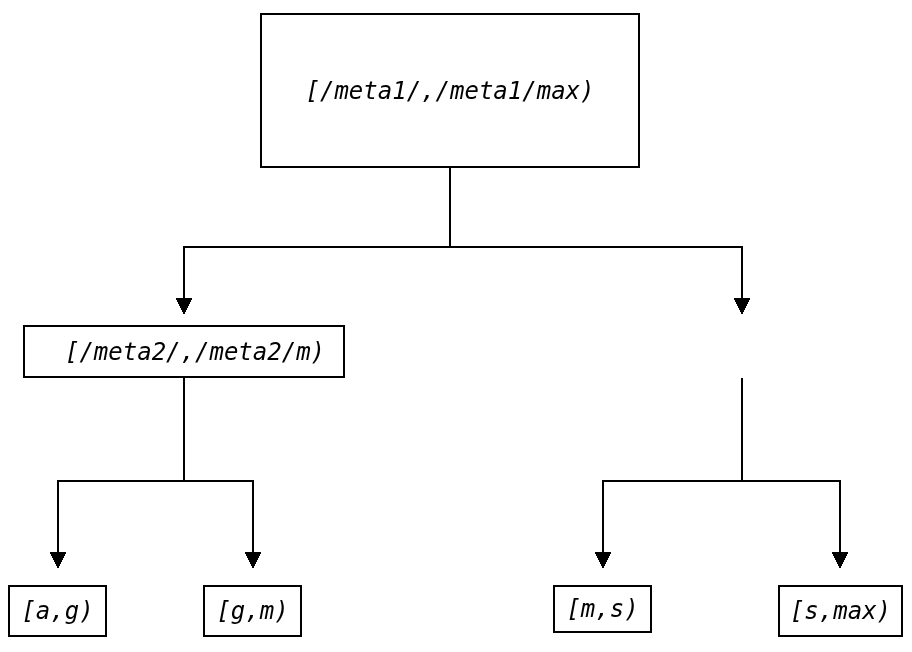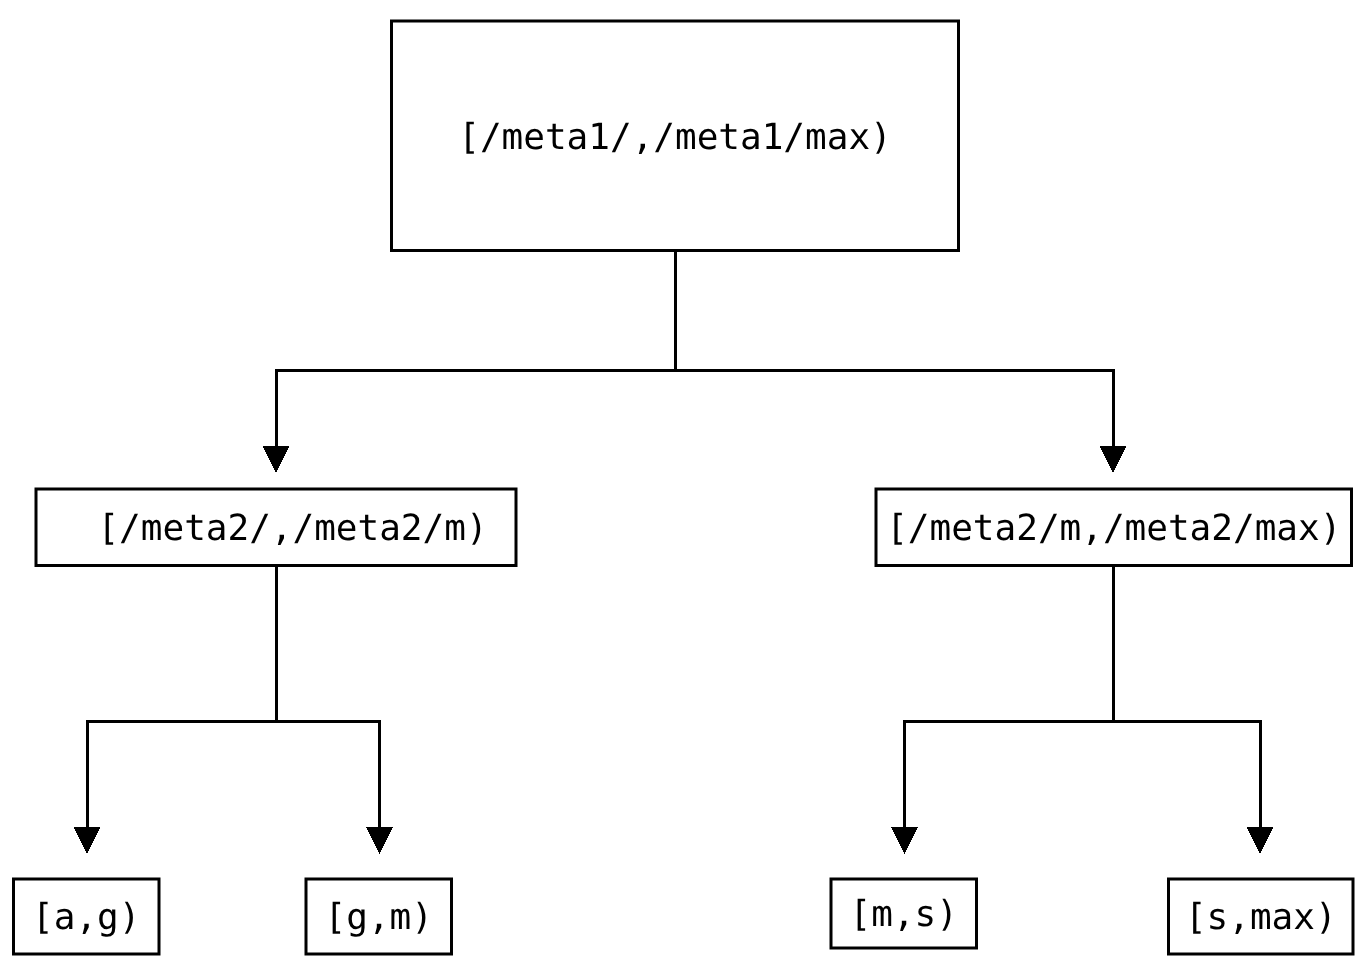--- a/index.html
+++ b/index.html
@@ -7,20 +7,21 @@
     padding: 0;
     background: #ffffff;
   }
   .canvas {
     position: relative;
     width: 912px;
     height: 652px;
     background: #ffffff;
     font-family: "DejaVu Sans Mono", "Liberation Mono", monospace;
     overflow: hidden;
+    font-style: italic;
   }
   .edges {
     position: absolute;
     left: 0;
     top: 0;
     width: 912px;
     height: 652px;
   }
   .edges path, .edges line {
     stroke: #000000;
@@ -79,21 +80,20 @@
       <path d="M603,553 V481 H840 V553"></path>
       <polygon points="595,552 611,552 603,568"></polygon>
       <polygon points="832,552 848,552 840,568"></polygon>
     </g>
   </svg>
 
   <div class="node root">[/meta1/,/meta1/max)</div>
 
   <div class="node l2a">[/meta2/,/meta2/m)</div>
 
-  <div class="node l2b">[/meta2/m,/meta2/max)</div>
 
   <div class="node leaf1">[a,g)</div>
 
   <div class="node leaf2">[g,m)</div>
 
   <div class="node leaf3">[m,s)</div>
 
   <div class="node leaf4">[s,max)</div>
 
 </div>

